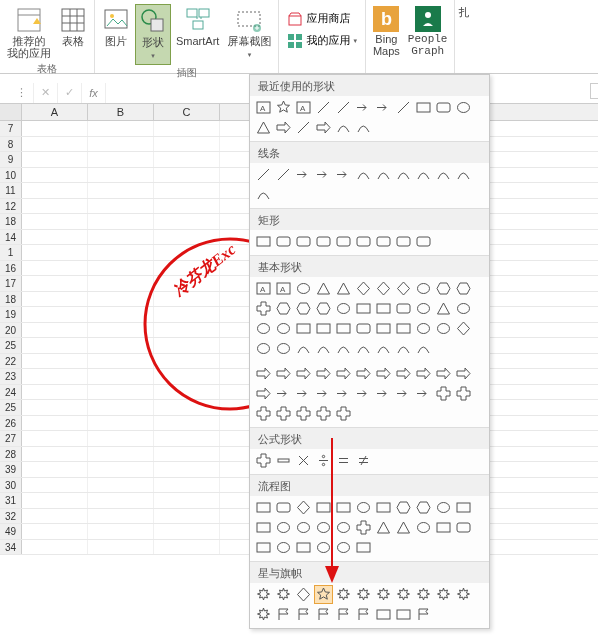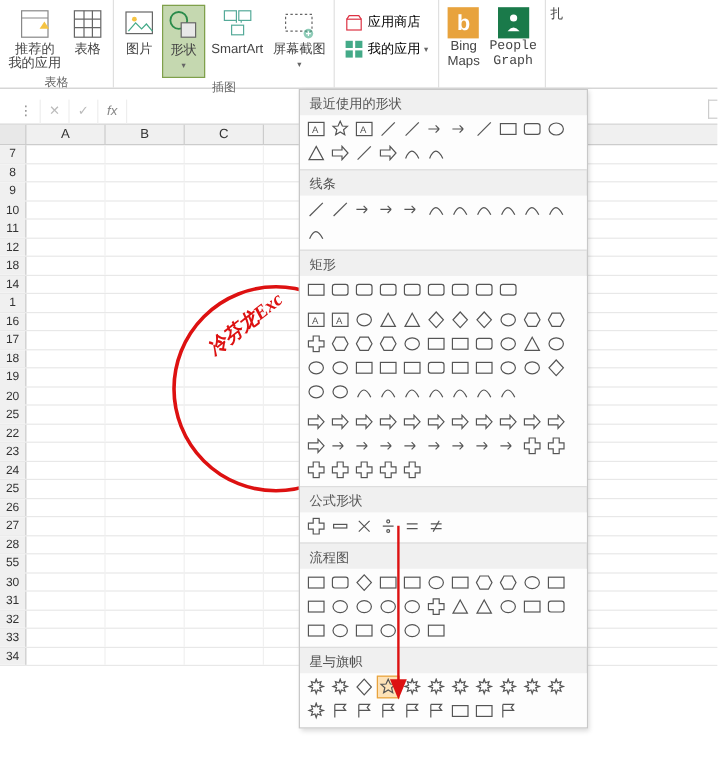--- a/index.html
+++ b/index.html
@@ -440,21 +440,21 @@
         <div class="cell"></div>
         <div class="cell"></div>
         <div class="cell"></div>
         <div class="cell" style="width: 48px;"></div>
         <div class="cell" style="width: 48px;"></div>
         <div class="cell" style="width: 48px;"></div>
         <div class="cell" style="width: 48px;"></div>
         <div class="cell"></div>
       </div>
       <div class="row">
-        <div class="row-h">55</div>
+        <div class="row-h">39</div>
         <div class="cell"></div>
         <div class="cell"></div>
         <div class="cell"></div>
         <div class="cell" style="width: 48px;"></div>
         <div class="cell" style="width: 48px;"></div>
         <div class="cell" style="width: 48px;"></div>
         <div class="cell" style="width: 48px;"></div>
         <div class="cell"></div>
       </div>
       <div class="row">
@@ -484,21 +484,21 @@
         <div class="cell"></div>
         <div class="cell"></div>
         <div class="cell"></div>
         <div class="cell" style="width: 48px;"></div>
         <div class="cell" style="width: 48px;"></div>
         <div class="cell" style="width: 48px;"></div>
         <div class="cell" style="width: 48px;"></div>
         <div class="cell"></div>
       </div>
       <div class="row">
-        <div class="row-h">33</div>
+        <div class="row-h">49</div>
         <div class="cell"></div>
         <div class="cell"></div>
         <div class="cell"></div>
         <div class="cell" style="width: 48px;"></div>
         <div class="cell" style="width: 48px;"></div>
         <div class="cell" style="width: 48px;"></div>
         <div class="cell" style="width: 48px;"></div>
         <div class="cell"></div>
       </div>
       <div class="row">
@@ -717,20 +717,21 @@
         <svg viewBox="0 0 15 15">
           <rect x="1" y="3" width="13" height="9" rx="2" stroke="#555" stroke-width="1" fill="none"></rect>
         </svg>
       </div>
       <div class="sd-item">
         <svg viewBox="0 0 15 15">
           <rect x="1" y="3" width="13" height="9" rx="2" stroke="#555" stroke-width="1" fill="none"></rect>
         </svg>
       </div>
     </div>
+    <div class="sd-section-title">基本形状</div>
     <div class="sd-grid">
       <div class="sd-item">
         <svg viewBox="0 0 15 15">
           <rect x="1" y="2" width="13" height="11" stroke="#555" stroke-width="1" fill="none"></rect>
           <text x="4" y="11" font-size="8" fill="#555">A</text>
         </svg>
       </div>
       <div class="sd-item">
         <svg viewBox="0 0 15 15">
           <rect x="1" y="2" width="13" height="11" stroke="#555" stroke-width="1" fill="none"></rect>

